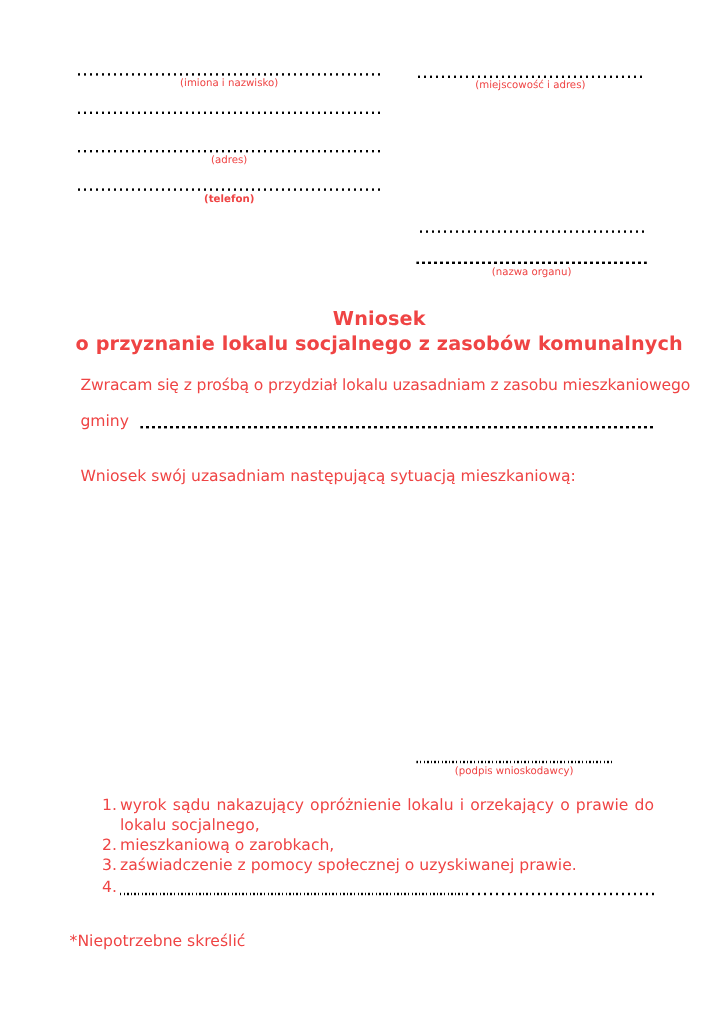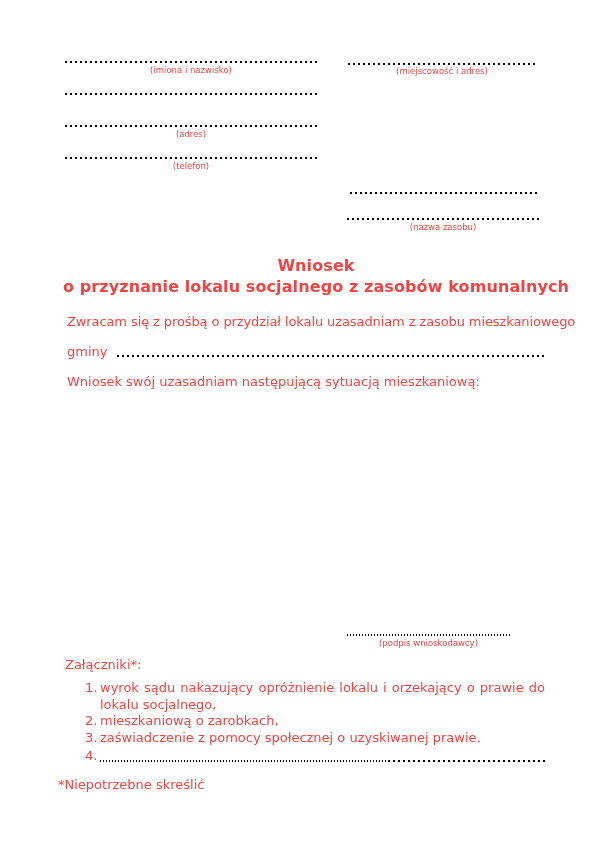--- a/index.html
+++ b/index.html
@@ -59,21 +59,21 @@
     margin-top: 14px;
     display: flex;
     align-items: baseline;
   }
   .gminy-row .leader {
     flex: 1;
     margin-left: 10px;
     align-self: flex-end;
     margin-bottom: 3px;
   }
-  .para2 { margin-top: 14px; }
+  .para2 { margin-top: 30px; }
 
   .signature-block { left: 347px; top: 634px; width: 163px; }
 
   .attachments-block {
     left: 65px; top: 657px; width: 480px;
     font-size: 13px;
     line-height: 16px;
   }
   .att-list { margin-top: 7px; }
   .att-row {
@@ -113,36 +113,36 @@
 
   <div class="abs" style="left:65px; top:93px; width:252px;">
     <span class="dot"></span>
   </div>
 
   <div class="abs" style="left:65px; top:125px; width:252px;">
     <span class="dot"></span>
     <div class="small-label">(adres)</div>
   </div>
 
-  <div class="abs" style="left:65px; top:157px; width:252px;">
+  <div class="abs" style="left:65px; top:157px; width:252px;font-weight:bold;">
     <span class="dot"></span>
     <div class="small-label">(telefon)</div>
   </div>
 
   <div class="abs" style="left:348px; top:63px; width:188px;">
     <span class="dot"></span>
     <div class="small-label" style="margin-top:1px;">(miejscowość i adres)</div>
   </div>
 
   <div class="abs" style="left:350px; top:192px; width:188px;">
     <span class="dot"></span>
   </div>
   <div class="abs" style="left:347px; top:218px; width:192px;">
     <span class="dot"></span>
-    <div class="small-label">(nazwa zasobu)</div>
+    <div class="small-label">(nazwa organu)</div>
   </div>
 
   <div class="abs title-block">
     <div>Wniosek</div>
     <div>o przyznanie lokalu socjalnego z zasobów komunalnych</div>
   </div>
 
   <div class="abs body-block">
     <div class="jline">Zwracam się z prośbą o przydział lokalu uzasadniam z zasobu mieszkaniowego</div>
     <div class="gminy-row">
@@ -153,21 +153,20 @@
   </div>
 
   <div class="abs" style="left:65px; top:400px; width:480px; height:215px;"></div>
 
   <div class="abs signature-block">
     <span class="dot-dense"></span>
     <div class="small-label">(podpis wnioskodawcy)</div>
   </div>
 
   <div class="abs attachments-block">
-    <div>Załączniki*:</div>
     <div class="att-list">
       <div class="att-row">
         <span class="att-num">1.</span>
         <span class="att-txt">wyrok sądu nakazujący opróżnienie lokalu i orzekający o prawie do lokalu socjalnego,</span>
       </div>
       <div class="att-row">
         <span class="att-num">2.</span>
         <span class="att-txt">mieszkaniową o zarobkach,</span>
       </div>
       <div class="att-row">

